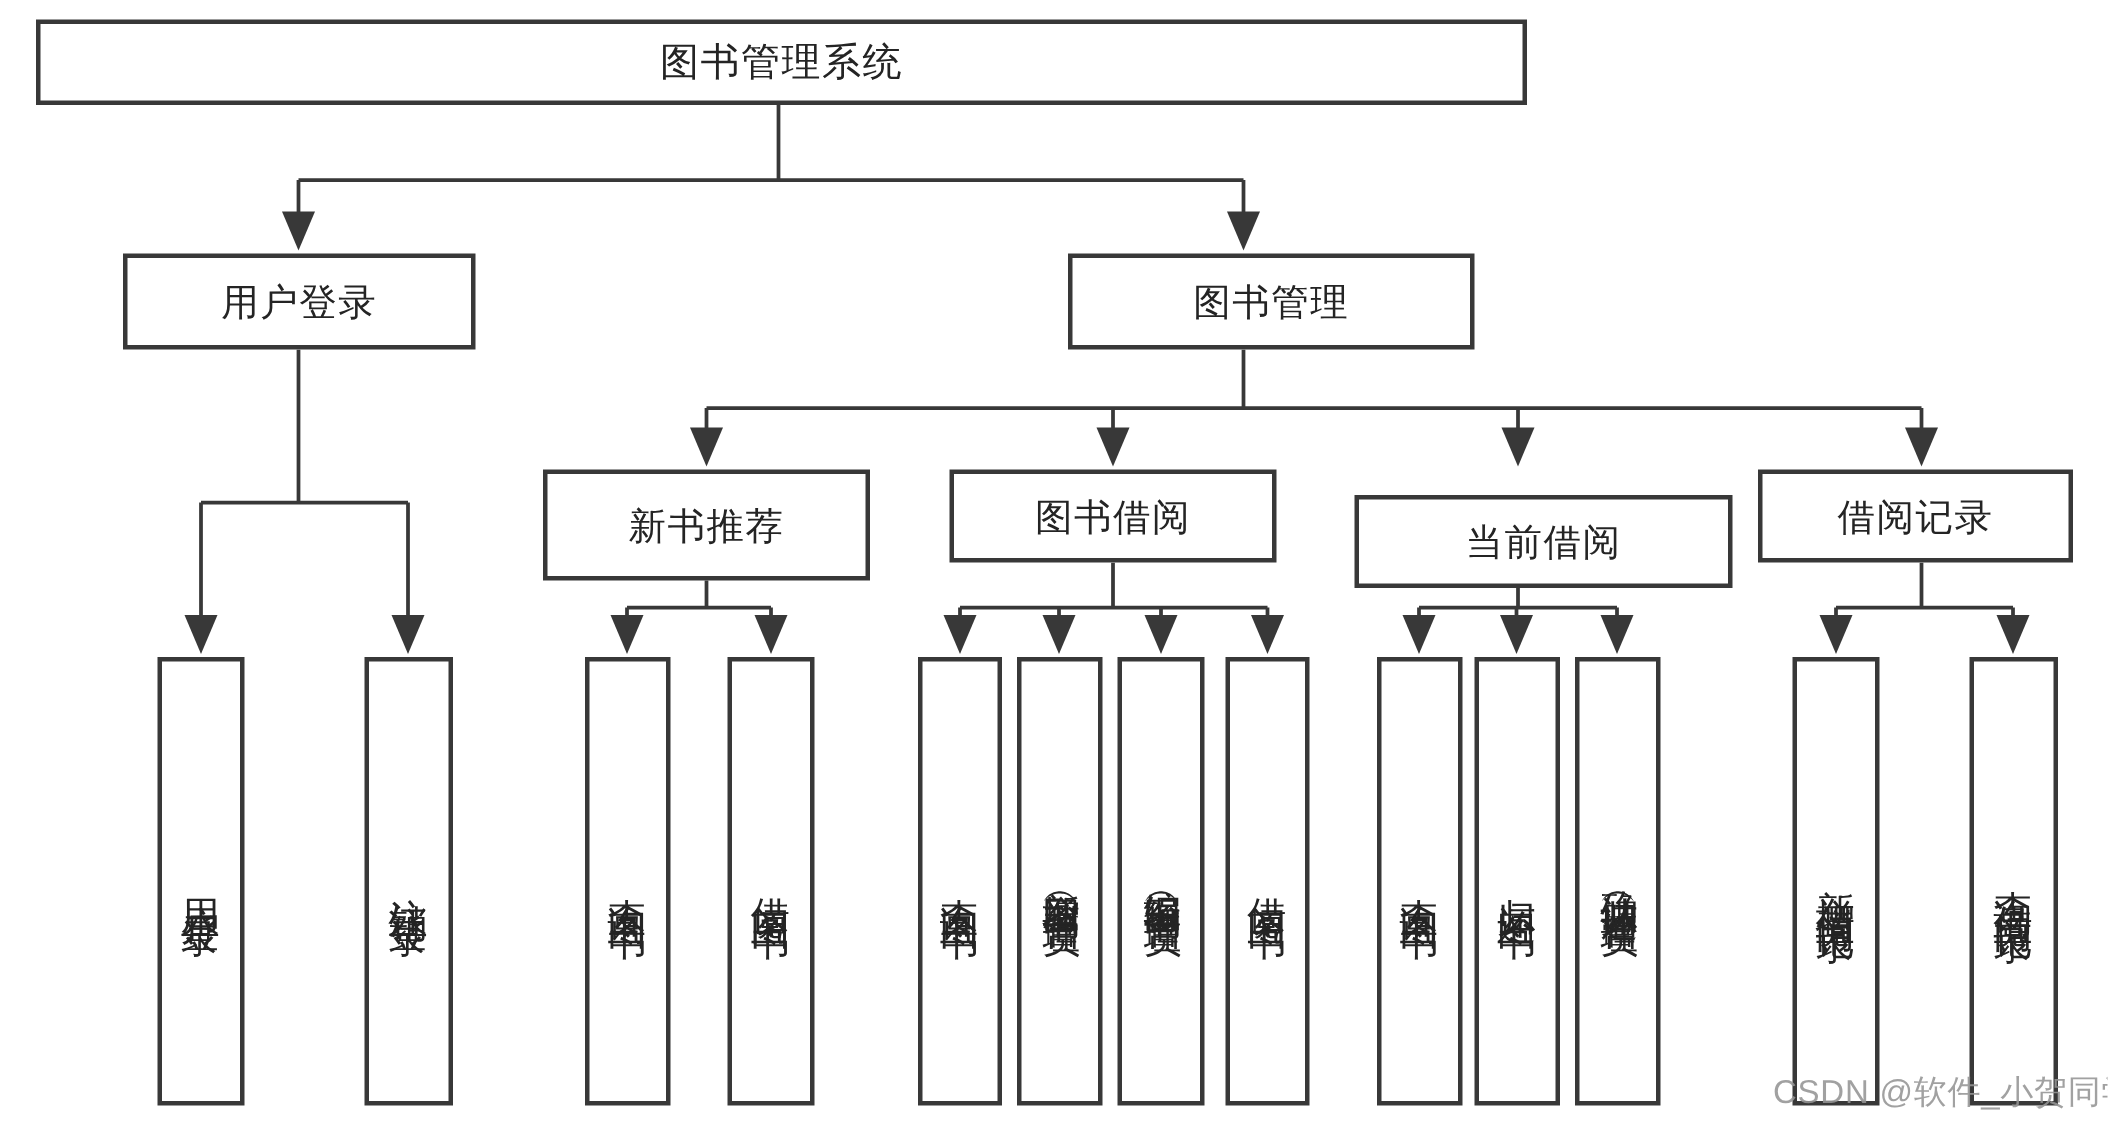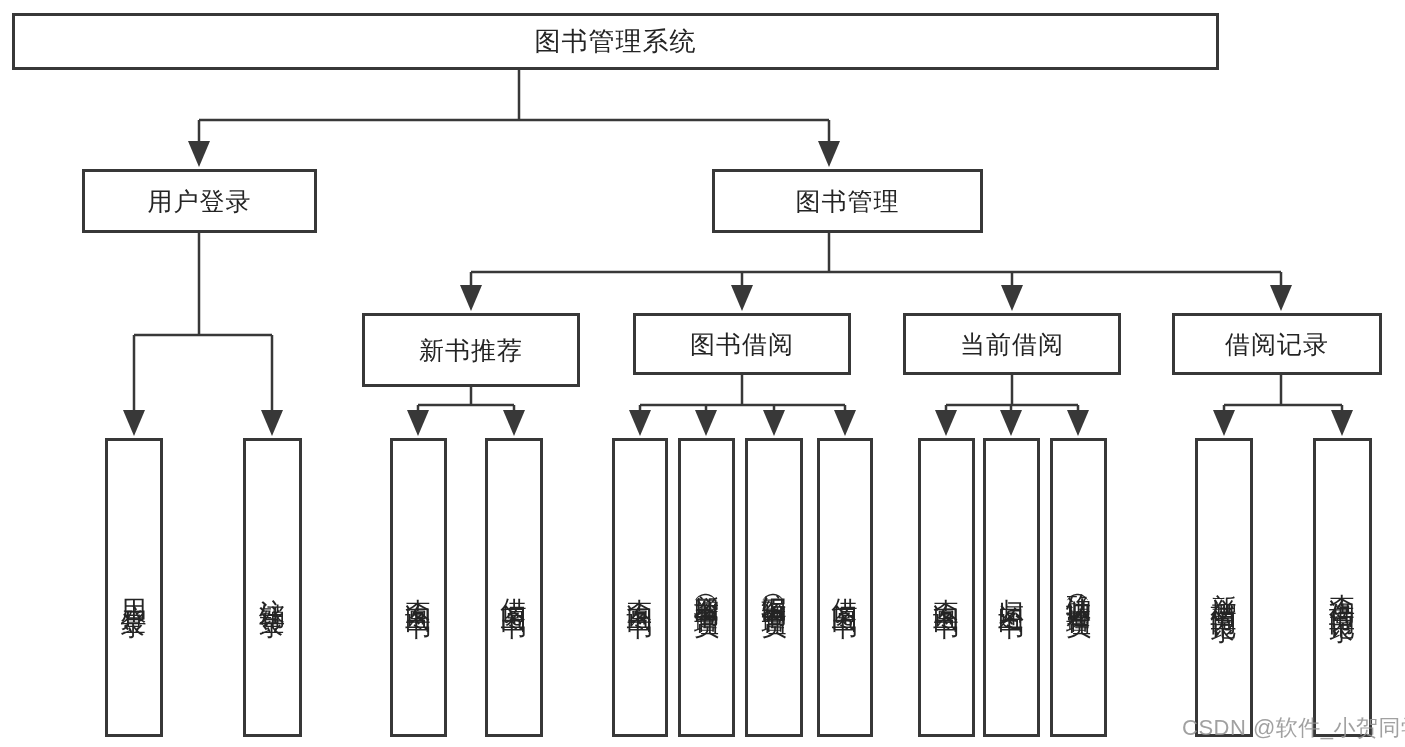--- a/index.html
+++ b/index.html
@@ -76,38 +76,38 @@
       <polygon points="763,410 785,410 774,436"></polygon>
       <polygon points="834,410 856,410 845,436"></polygon>
       <polygon points="935,410 957,410 946,436"></polygon>
       <polygon points="1000,410 1022,410 1011,436"></polygon>
       <polygon points="1067,410 1089,410 1078,436"></polygon>
       <polygon points="1213,410 1235,410 1224,436"></polygon>
       <polygon points="1331,410 1353,410 1342,436"></polygon>
     </g>
   </svg>
 
-  <div class="box hbox root" style="left:12px;top:13px;width:1207px;height:57px">
+  <div class="box hbox root" style="left:24px;top:13px;width:994px;height:57px">
     <span class="lbl">图书管理系统</span>
   </div>
 
   <div class="box hbox" style="left:82px;top:169px;width:235px;height:64px">
     <span class="lbl">用户登录</span>
   </div>
   <div class="box hbox" style="left:712px;top:169px;width:271px;height:64px">
     <span class="lbl">图书管理</span>
   </div>
 
   <div class="box hbox" style="left:362px;top:313px;width:218px;height:74px">
     <span class="lbl">新书推荐</span>
   </div>
   <div class="box hbox" style="left:633px;top:313px;width:218px;height:62px">
     <span class="lbl">图书借阅</span>
   </div>
-  <div class="box hbox" style="left:903px;top:313px;width:218px;height:62px">
+  <div class="box hbox" style="left:903px;top:330px;width:252px;height:62px">
     <span class="lbl">当前借阅</span>
   </div>
   <div class="box hbox" style="left:1172px;top:313px;width:210px;height:62px">
     <span class="lbl">借阅记录</span>
   </div>
 
   <div class="box vbox" style="left:105px;top:438px;width:58px;height:299px">
     <span class="lbl">用户登录</span>
   </div>
   <div class="box vbox" style="left:243px;top:438px;width:59px;height:299px">

